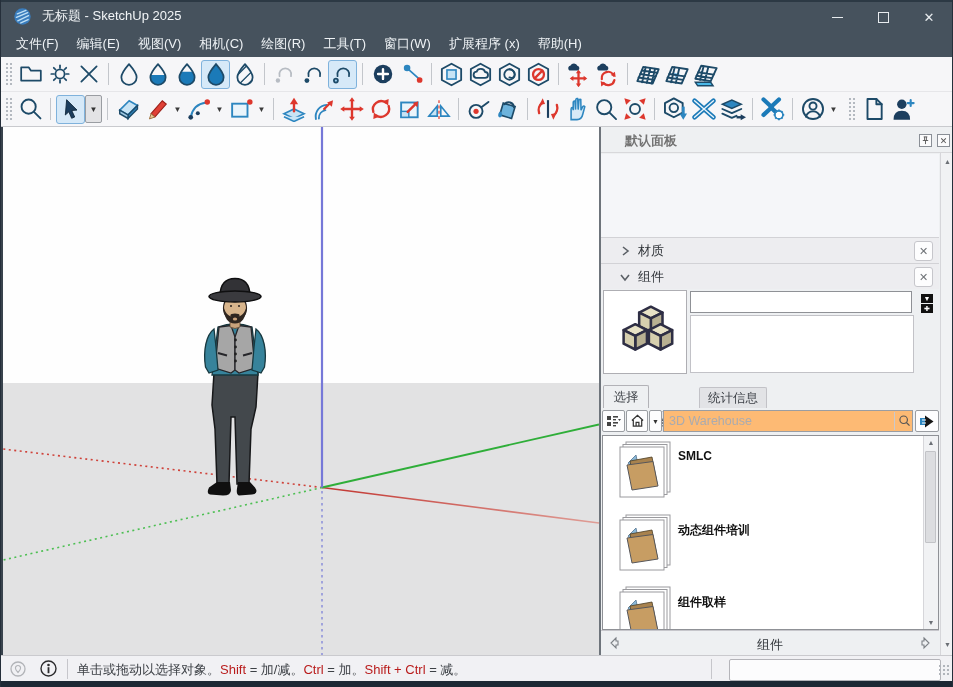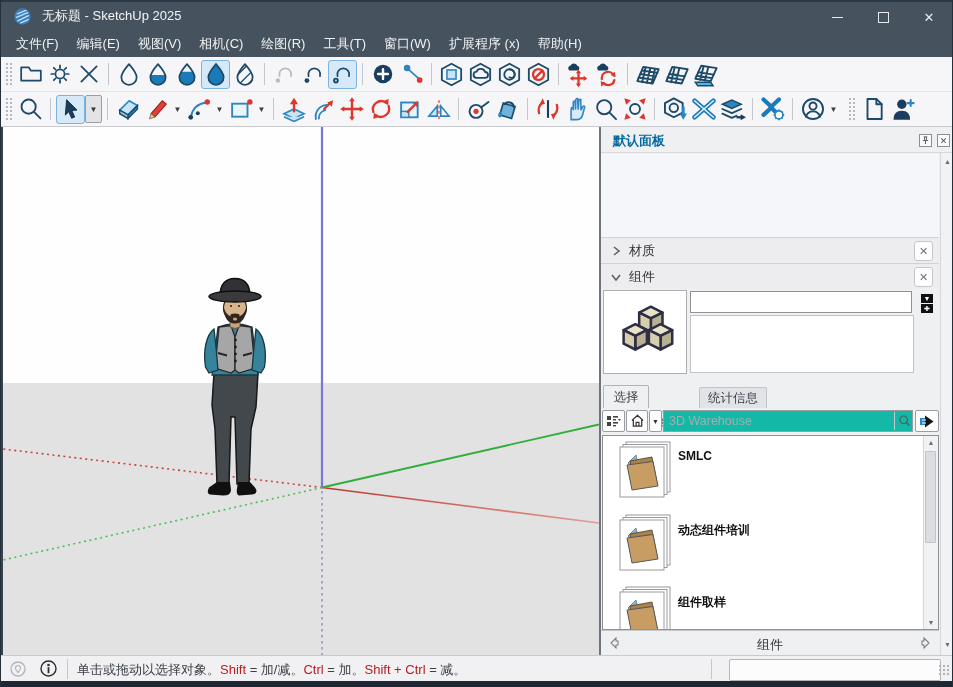--- a/index.html
+++ b/index.html
@@ -32,38 +32,38 @@
   .bl{stroke:#2d86c0;fill:none;stroke-width:1.6;stroke-linecap:round;stroke-linejoin:round;}
   .lb{fill:#c8e4f5;stroke:#2d86c0;stroke-width:1.4;}
   .rd{stroke:#dd372d;fill:none;stroke-width:2;stroke-linecap:round;stroke-linejoin:round;}
   .rf{fill:#dd372d;stroke:none;}
   .gy{stroke:#b7bcc3;fill:none;stroke-width:1.6;stroke-linecap:round;}
   
   .viewport{position:absolute;left:0;top:127px;width:598px;height:528px;background:#fff;border-left:2px solid #39434d;box-sizing:border-box;}
   .panel{position:absolute;left:598px;top:127px;width:355px;height:528px;background:#eef0f2;border-left:2px solid #6e747b;box-sizing:border-box;}
   .panel *{box-sizing:border-box;}
   .panel-title{position:absolute;left:0;top:0;width:100%;height:26px;border-bottom:1px solid #d8d8db;}
-  .panel-title .t{position:absolute;left:12px;top:5px;font-weight:bold;font-size:13px;color:#0369a1;}
+  .panel-title .t{position:absolute;left:24px;top:5px;font-weight:bold;font-size:13px;color:#737373;}
   .mini-box{position:absolute;top:7px;width:13px;height:13px;border:1px solid #8a8f96;background:#fbfbfc;display:flex;align-items:center;justify-content:center;font-size:9px;color:#555;}
   .tray{position:absolute;left:0;top:27px;width:338px;height:83px;background:#f5f6f9;}
-  .sec-head{position:absolute;left:0;width:338px;height:26px;background:#ededf0;border-top:1px solid #d2d2d6;display:flex;align-items:center;}
+  .sec-head{position:absolute;left:0;width:338px;height:26px;background:#ededf0;border-top:1px solid #d2d2d6;display:flex;align-items:center;padding-left:9px;}
   .sec-head .chev{margin-left:9px;width:12px;height:12px;}
   .sec-head .lbl{margin-left:7px;font-size:13px;color:#33373c;}
   .xbtn{position:absolute;right:6px;top:3px;width:19px;height:20px;background:#fdfdfe;border:1px solid #c6c6cb;border-radius:3px;color:#6e7277;font-size:11px;display:flex;align-items:center;justify-content:center;}
   .thumb{position:absolute;left:2px;top:163px;width:84px;height:84px;background:#fff;border:1px solid #aeaeb3;display:flex;align-items:center;justify-content:center;}
   .name-field{position:absolute;left:89px;top:164px;width:222px;height:22px;background:#fff;border:1px solid #8f9196;font-size:12px;padding:0 4px;}
   .desc-box{position:absolute;left:89px;top:188px;width:224px;height:58px;background:#fff;border:1px solid #c2c2c7;}
   .selpane{position:absolute;left:320px;top:167px;width:12px;height:19px;}
   .selpane div{width:12px;height:9px;background:#111;color:#fff;font-size:7px;line-height:9px;text-align:center;margin-bottom:1px;}
   .tabs{position:absolute;left:0;top:258px;width:338px;height:23px;}
   .tab{position:absolute;top:2px;height:21px;background:#e2e3e6;border:1px solid #c2c2c7;border-bottom:none;border-radius:2px 2px 0 0;display:flex;align-items:center;justify-content:center;font-size:12.5px;color:#3a3e44;}
   .tab.active{top:0;height:23px;background:#eef0f2;border-color:#b2b2b7;z-index:2;}
   .srch-row{position:absolute;left:0;top:283px;width:338px;height:23px;}
   .sbtn{position:absolute;top:0;height:22px;background:#fdfdfe;border:1px solid #9a9da2;border-radius:2px;display:flex;align-items:center;justify-content:center;}
-  .search-box{position:absolute;left:62px;top:0;width:250px;height:22px;background:#14b8a6;border:1px solid #9a9da2;display:flex;align-items:center;}
+  .search-box{position:absolute;left:62px;top:0;width:250px;height:22px;background:#fdba74;border:1px solid #9a9da2;display:flex;align-items:center;}
   .search-box input{flex:1;border:none;outline:none;font-size:12.5px;color:#333;padding:0 5px;font-family:"Liberation Sans",sans-serif;background:transparent;min-width:0;}
   .search-box input::placeholder{color:#a9abb0;}
   .list{position:absolute;left:1px;top:308px;width:337px;height:195px;background:#fff;border:1px solid #8f9196;overflow:hidden;}
   .list-item{position:absolute;left:0;width:300px;}
   .list-item .nm{position:absolute;left:75px;top:8px;font-size:12px;font-weight:bold;color:#111;}
   .vsb{position:absolute;background:#f1f2f4;border-left:1px solid #d6d6da;}
   .sb-btn{position:absolute;left:0;width:100%;height:13px;display:flex;align-items:center;justify-content:center;font-size:7px;color:#6b6f75;background:#f1f2f4;}
   .sb-thumb{position:absolute;left:1px;width:11px;background:#dcdde0;border:1px solid #c2c3c7;border-radius:1px;}
   .footer-nav{position:absolute;left:0;top:503px;width:338px;height:25px;background:#eef0f2;border-top:1px solid #c6c6cb;}
   .footer-nav .flbl{position:absolute;left:0;width:100%;top:5px;text-align:center;font-size:13px;color:#33373c;}

